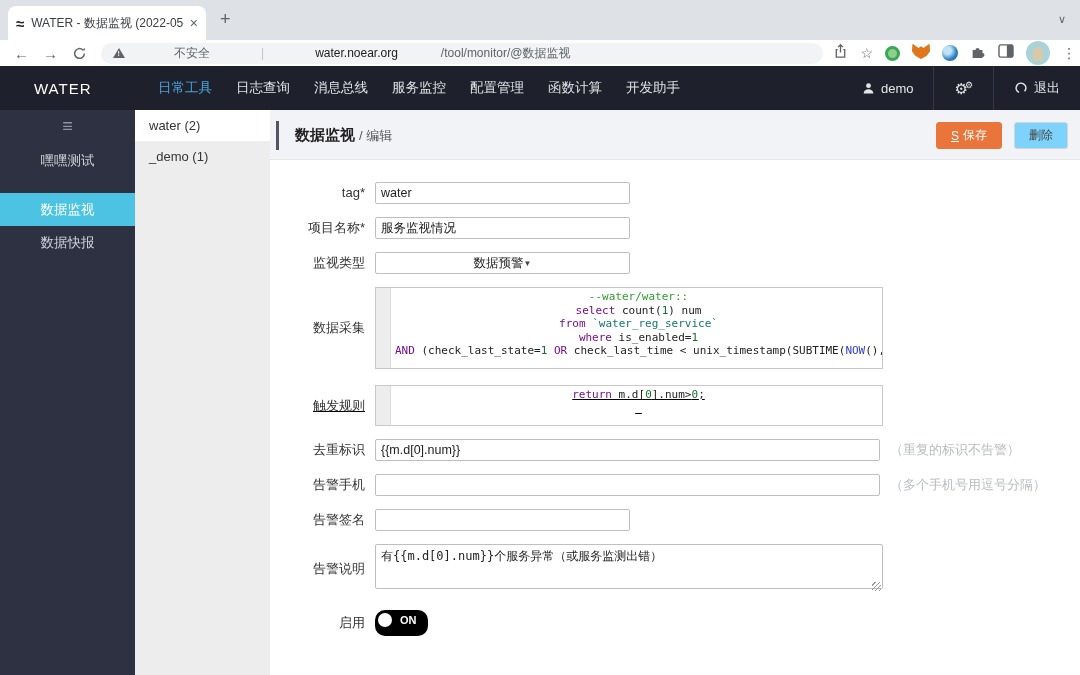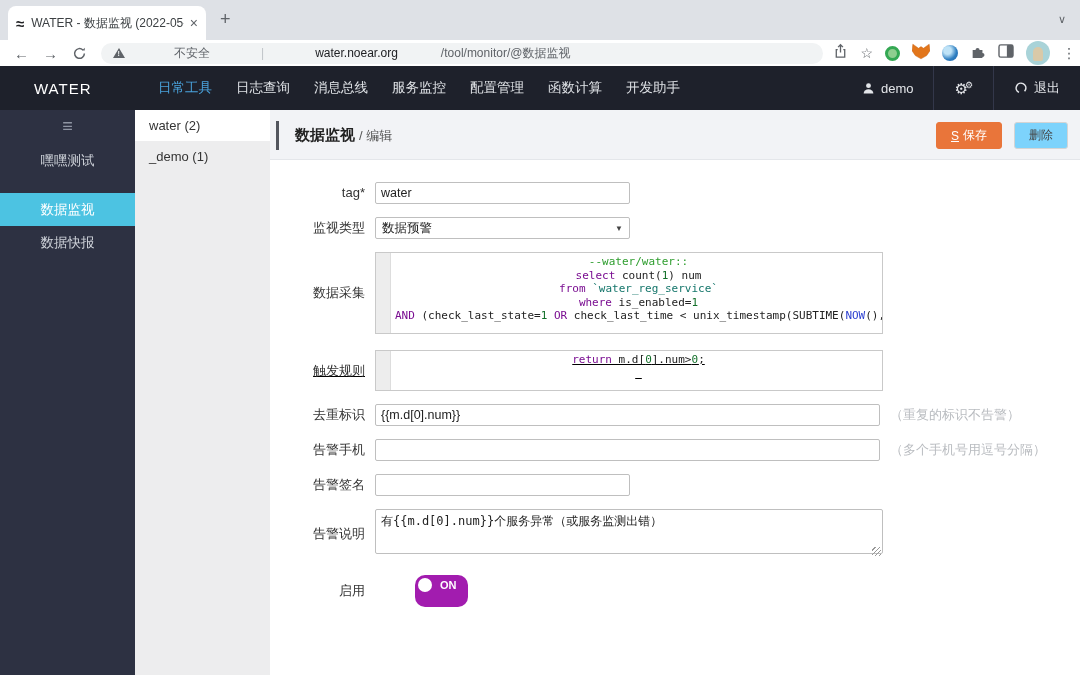--- a/index.html
+++ b/index.html
@@ -78,42 +78,42 @@
 
   .form { padding-top:22px; }
   .frow { display:flex; align-items:flex-start; margin-bottom:13px; }
   .frow.vc { align-items:center; }
   .flabel { width:95px; margin-right:10px; text-align:right; font-size:13px; color:#333; line-height:22px; flex-shrink:0; }
   .finput { height:22px; border:1px solid #bfbfbf; border-radius:2px; font-size:12.5px; color:#222;
             padding:0 5px; font-family:"Liberation Sans",sans-serif; background:#fff; }
   .w-sm { width:255px; }
   .w-lg { width:505px; }
   .fselect { width:255px; height:22px; border:1px solid #bfbfbf; border-radius:2px; background:#fff;
-             display:flex; align-items:center; justify-content:space-between; padding:0 6px; font-size:12.5px; color:#222; cursor:pointer; }
+             display:flex; align-items:center; justify-content:center; padding:0 21px; font-size:12.5px; color:#222; cursor:pointer; }
   .caret { font-size:8px; color:#444; }
   .hint { font-size:13px; color:#b9bcc0; line-height:22px; margin-left:10px; }
 
   .editor { width:508px; border:1px solid #c9c9c9; background:#fff; display:flex; overflow:hidden; }
   .ed1 { height:82px; }
   .ed2 { height:41px; }
   .gutter { width:15px; background:#ededed; border-right:1px solid #ddd; flex-shrink:0; }
   .codearea { flex:1; padding:2px 0 2px 4px; font-family:"DejaVu Sans Mono", monospace;
               font-size:11px; line-height:13.5px; white-space:pre; overflow:hidden;text-align:center; }
   .cm-line { min-height:13.5px; }
   .tok-k { color:#7a0d91; } .tok-cm { color:#2f9e2f; } .tok-n { color:#13702a; }
   .tok-v { color:#15766b; } .tok-b { color:#2b3fd0; } .tok-p { color:#222; }
 
   .ftextarea { width:508px; height:45px; border:1px solid #bfbfbf; border-radius:2px; resize:none;
                font-size:12px; color:#222; padding:3px 5px; font-family:"DejaVu Sans Mono", monospace;
                position:relative; }
   .ta-wrap { position:relative; }
   .ta-wrap::after { content:""; position:absolute; right:2px; bottom:2px; width:9px; height:9px;
         background:repeating-linear-gradient(135deg, transparent 0 2px, #999 2px 3px); pointer-events:none; }
 
-  .toggle { width:53px; height:32px; border-radius:10px; background:#a21caf; position:relative; cursor:pointer;margin-left:40px; }
+  .toggle { width:53px; height:26px; border-radius:10px; background:#000000; position:relative; cursor:pointer; }
   .knob { position:absolute; left:3px; top:3px; width:14px; height:14px; border-radius:50%; background:#fff; }
   .tlabel { position:absolute; left:25px; top:0; line-height:20px; color:#fff; font-size:11px; font-weight:bold; }
 </style>
 </head>
 <body>
 
 <div class="screen">
 
   <div class="tabstrip">
     <div class="tab">
@@ -232,20 +232,24 @@
         </div>
       </div>
     </div>
 
     <div class="form">
       <div class="frow">
         <label class="flabel">tag*</label>
         <input class="finput w-sm" value="water" style="">
       </div>
       <div class="frow">
+        <label class="flabel">项目名称*</label>
+        <input class="finput w-sm" value="服务监视情况" style="">
+      </div>
+      <div class="frow">
         <label class="flabel">监视类型</label>
         <div class="fselect">
           <span>数据预警</span>
           <span class="caret">▼</span>
         </div>
       </div>
       <div class="frow vc">
         <label class="flabel">数据采集</label>
         <div class="editor ed1">
           <div class="gutter"></div>

